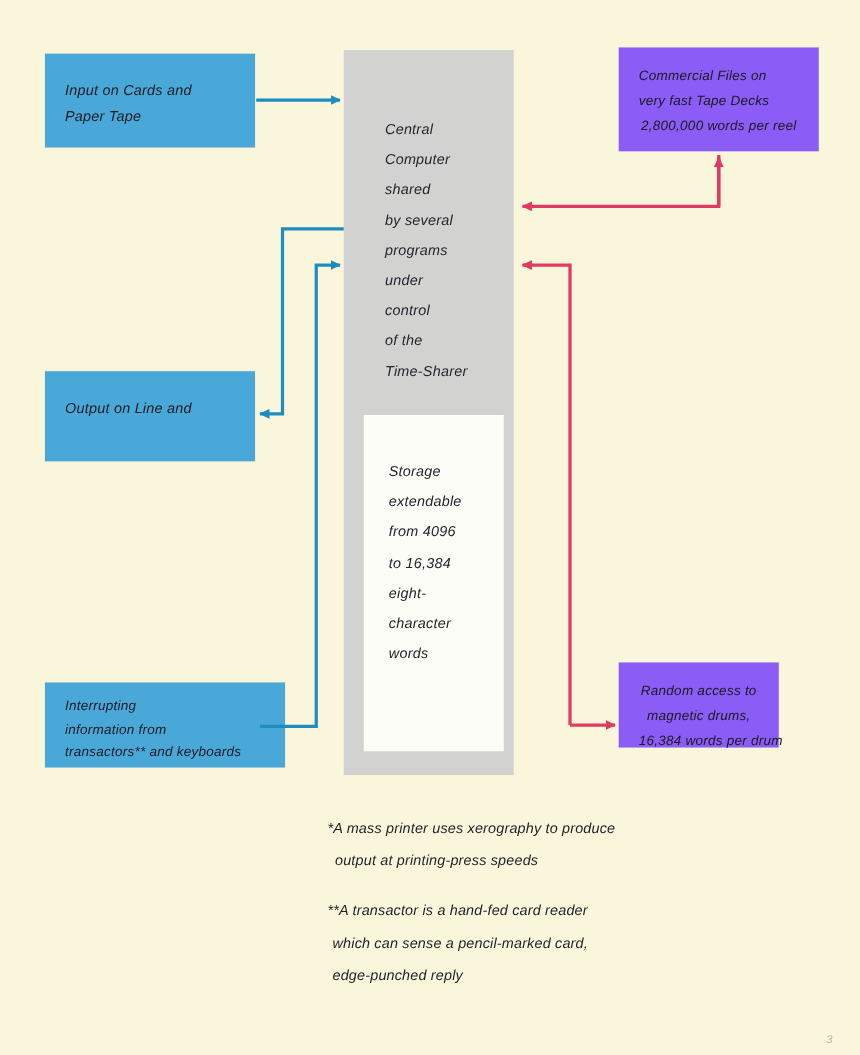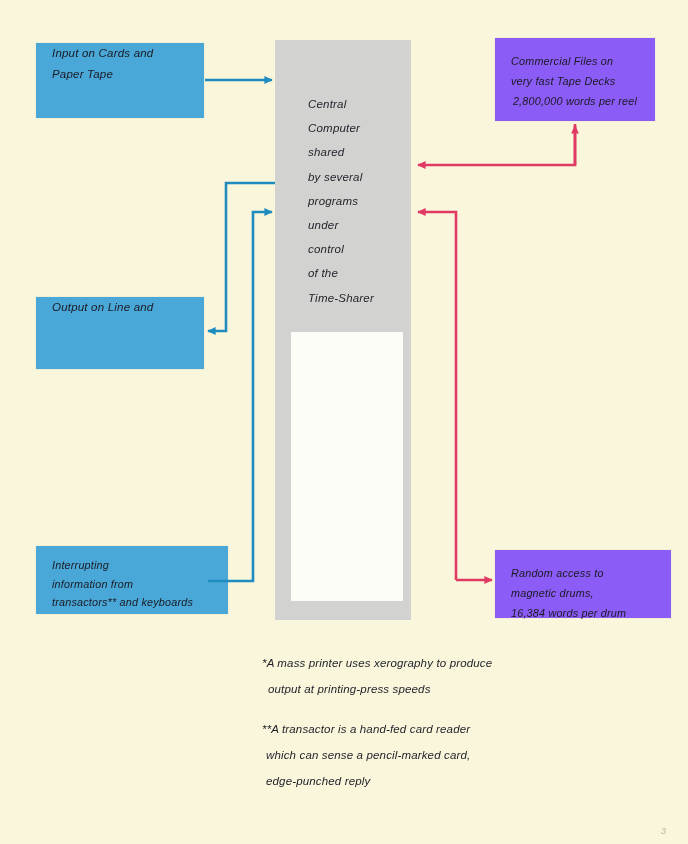--- a/index.html
+++ b/index.html
@@ -30,21 +30,21 @@
     line-height: 21px;
     color: #1a1a22;
     letter-spacing: 0.2px;
   }
   .node .line {
     white-space: nowrap;
   }
 
   .blue-box {
     background: #4aa8d8;
-    padding: 0 16px;
+    padding: 20px 16px;
     box-shadow: 0 0 0 0.5px rgba(0,0,0,0.06);
   }
   .pink-box {
     background: #8b5cf6;
     padding: 13px 16px;
     box-shadow: 0 0 0 0.5px rgba(0,0,0,0.05);
   }
 
   
   #central-column {
@@ -132,20 +132,29 @@
     <div class="line">Computer</div>
     <div class="line">shared</div>
     <div class="line">by several</div>
     <div class="line">programs</div>
     <div class="line">under</div>
     <div class="line">control</div>
     <div class="line">of the</div>
     <div class="line">Time-Sharer</div>
   </div>
 
+  <div id="storage-inset-text">
+    <div class="line">Storage</div>
+    <div class="line">extendable</div>
+    <div class="line">from 4096</div>
+    <div class="line">to 16,384</div>
+    <div class="line">eight-</div>
+    <div class="line">character</div>
+    <div class="line">words</div>
+  </div>
 
   <div class="node blue-box" id="input-box" style="left:36px; top:43px; width:168px; height:75px;">
     <div class="line">Input on Cards and</div>
     <div class="line">Paper Tape</div>
   </div>
 
   <div class="node blue-box" id="output-box" style="left:36px; top:297px; width:168px; height:72px;">
     <div class="line">Output on Line and</div>
   </div>
 
@@ -154,21 +163,21 @@
     <div class="line" style="font-size:10.8px; line-height:18.5px;">information from</div>
     <div class="line" style="font-size:10.8px; line-height:18.5px;">transactors** and keyboards</div>
   </div>
 
   <div class="node pink-box" id="tape-box" style="left:495px; top:38px; width:160px; height:83px;">
     <div class="line" style="font-size:10.8px; line-height:20px;">Commercial Files on</div>
     <div class="line" style="font-size:10.8px; line-height:20px;">very fast Tape Decks</div>
     <div class="line" style="font-size:10.8px; line-height:20px;text-align:center;">2,800,000 words per reel</div>
   </div>
 
-  <div class="node pink-box" id="drum-box" style="left:495px; top:550px; width:176px; height:68px;">
+  <div class="node pink-box" id="drum-box" style="left:495px; top:530px; width:128px; height:68px;text-align:center;">
     <div class="line" style="font-size:10.8px; line-height:20px;">Random access to</div>
     <div class="line" style="font-size:10.8px; line-height:20px;">magnetic drums,</div>
     <div class="line" style="font-size:10.8px; line-height:20px;">16,384 words per drum</div>
   </div>
 
   <svg id="connectors" viewBox="0 0 688 844">
     <defs>
       <marker id="arrow-blue" markerWidth="9" markerHeight="9" refX="7.6" refY="4.5" orient="auto" markerUnits="userSpaceOnUse">
         <path d="M0,0.6 L8.4,4.5 L0,8.4 Z" fill="#1f8cc0"></path>
       </marker>

